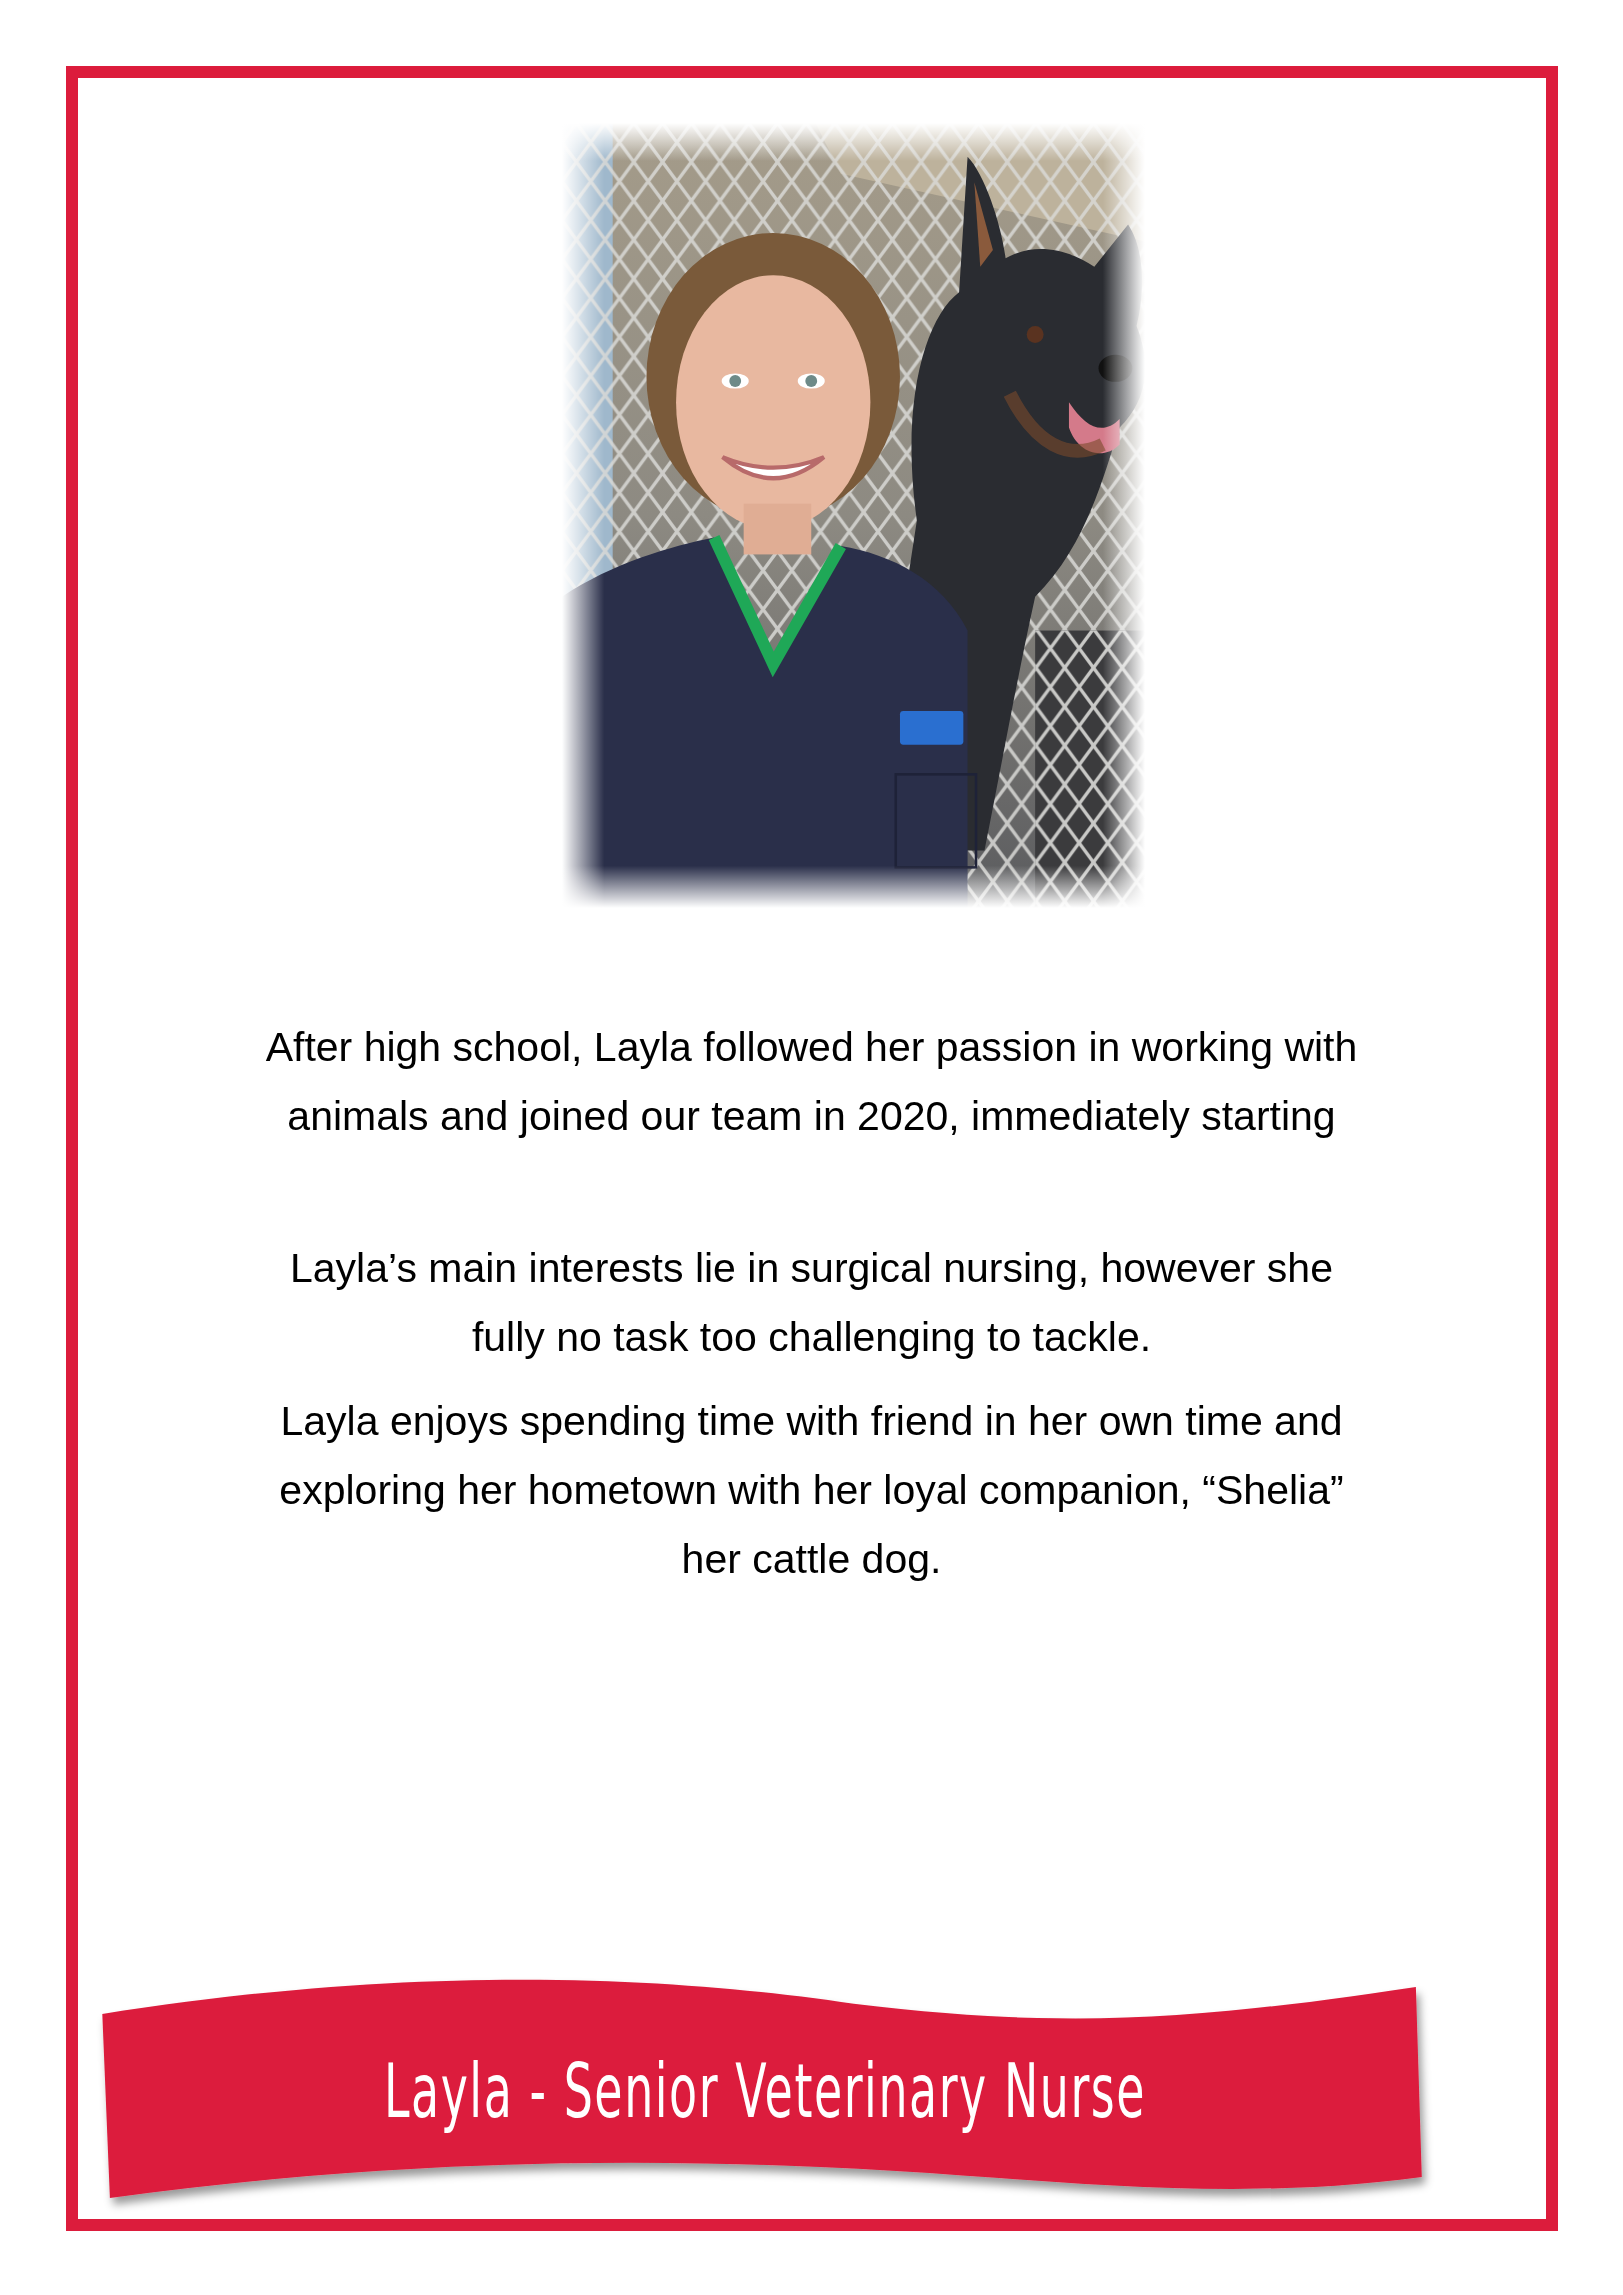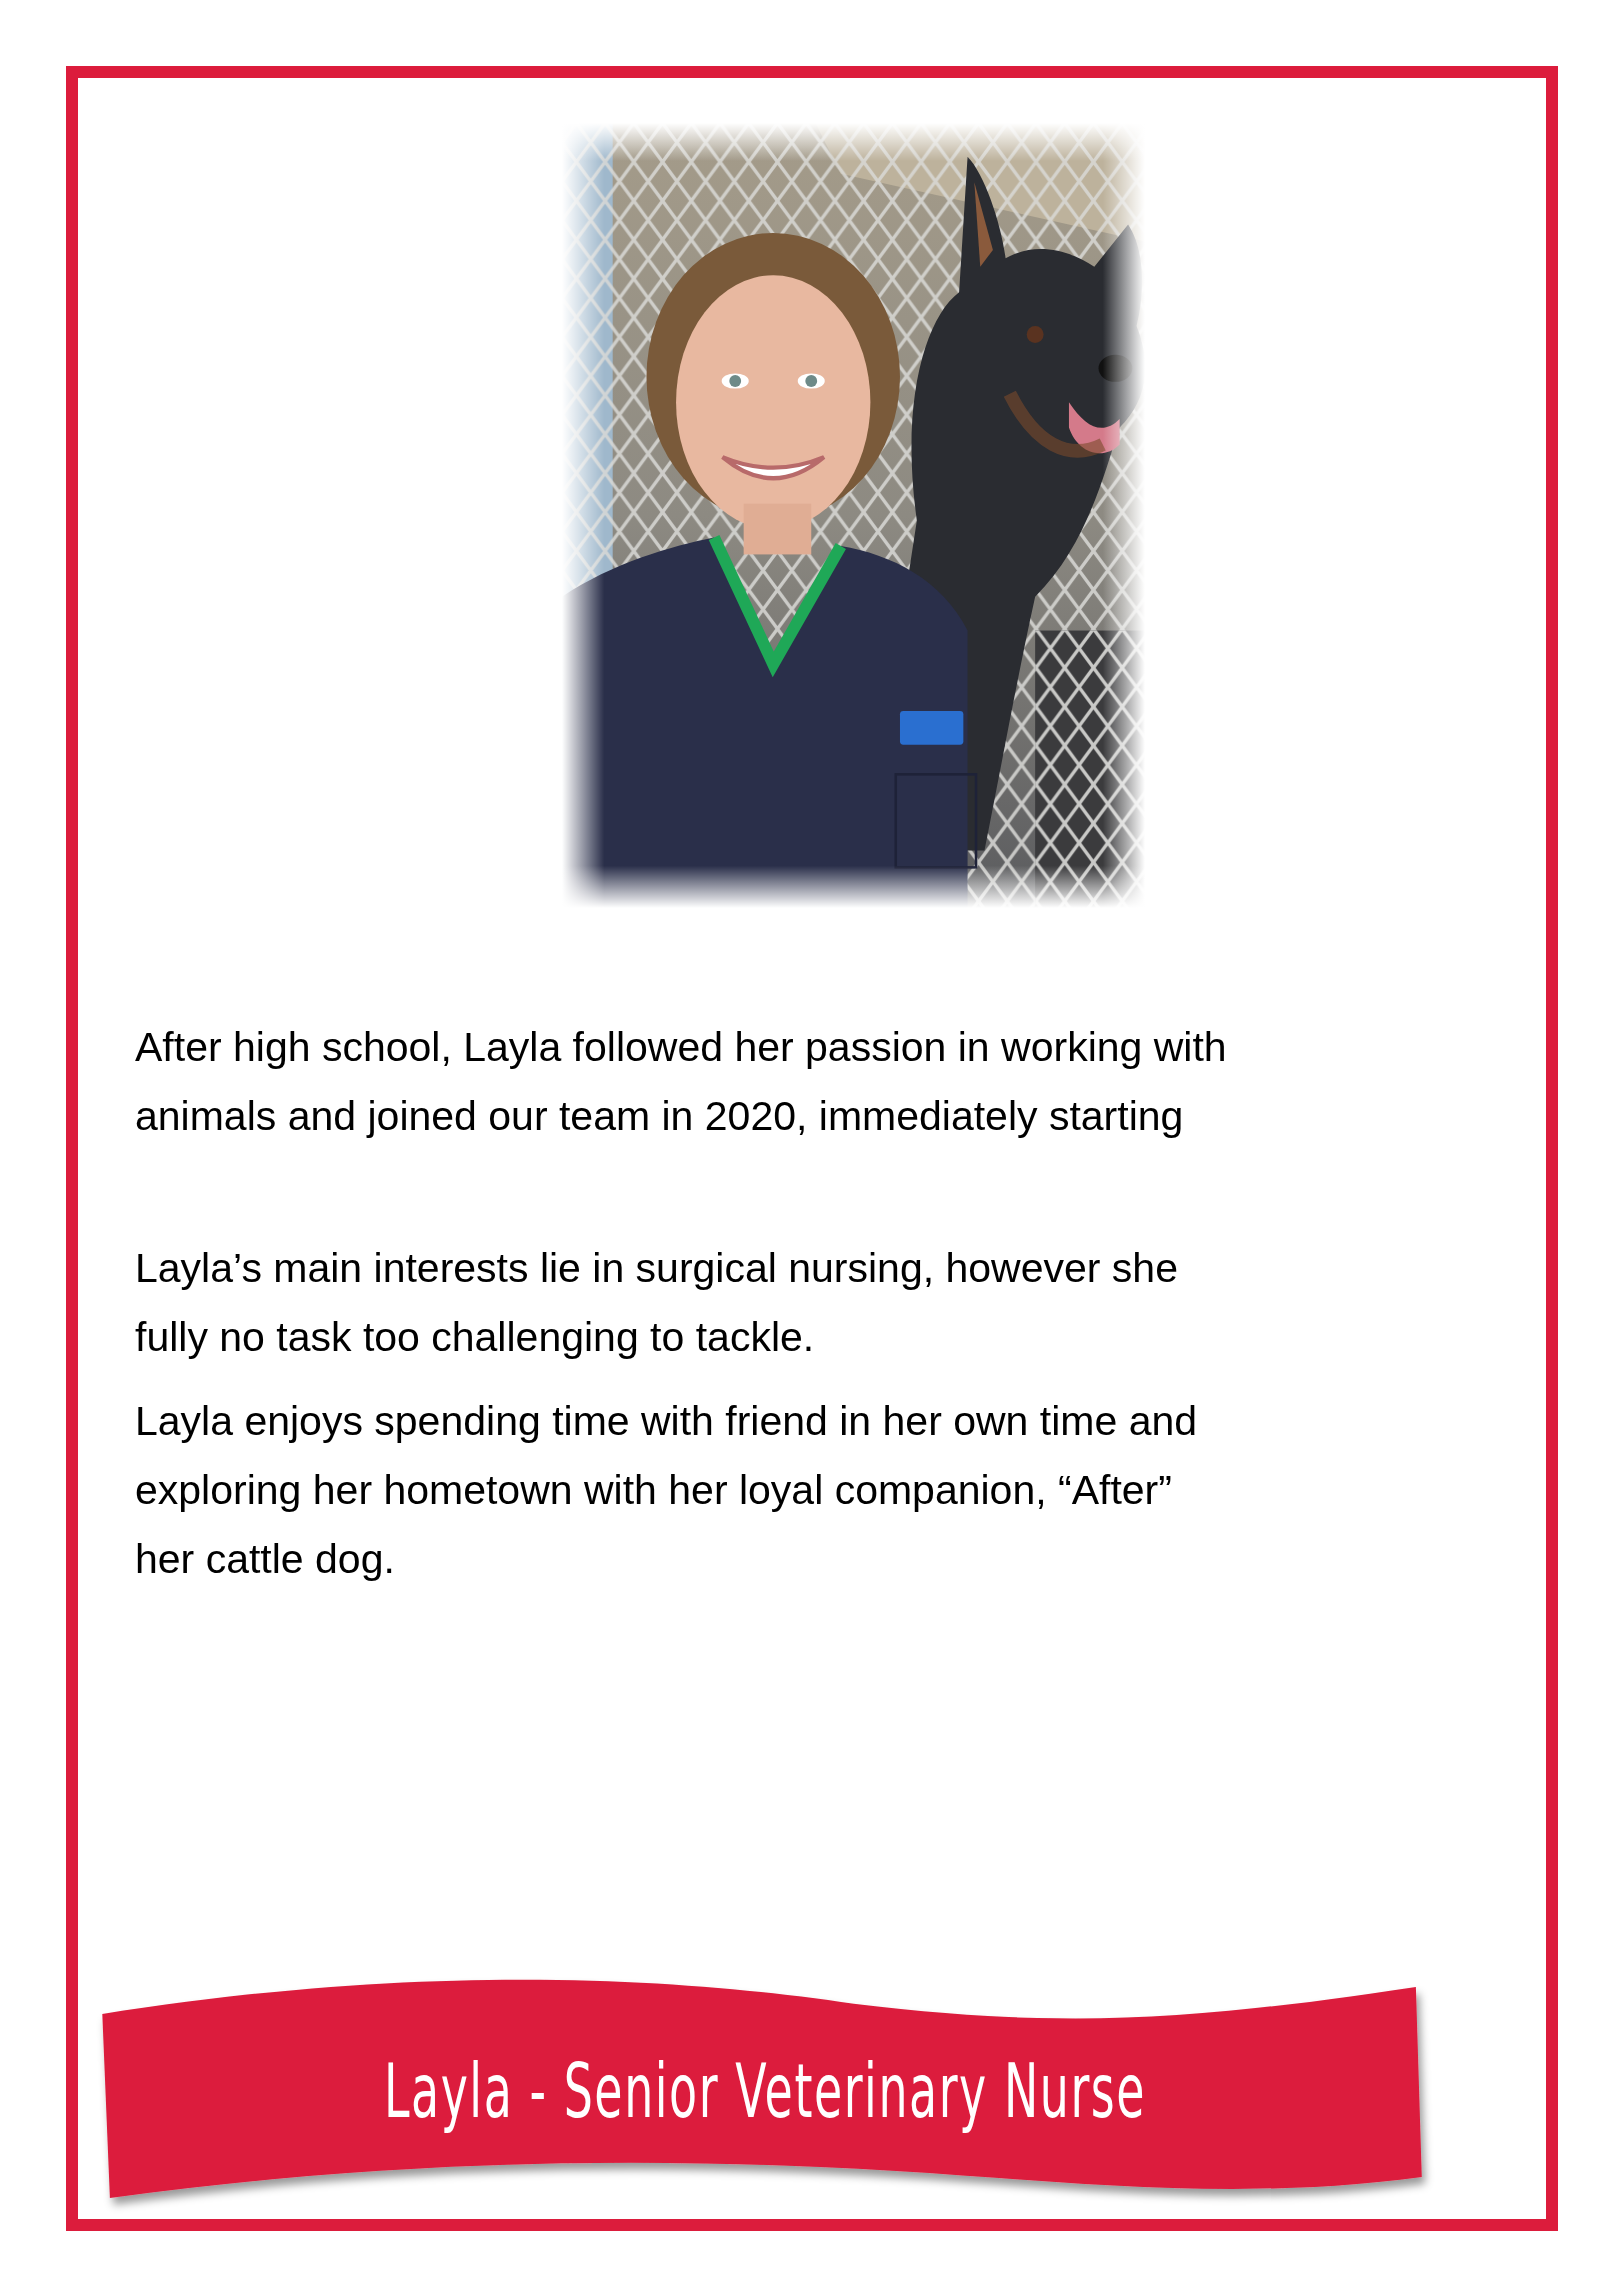--- a/index.html
+++ b/index.html
@@ -1,20 +1,20 @@
 <!DOCTYPE html>
 <html style="font-size:13.5px"><head>
 <meta charset="utf-8">
 <style>
   html, body { margin: 0; padding: 0; background: #ffffff; }
   body { width: 1623px; height: 2295px; position: relative; overflow: hidden; font-family: "Liberation Sans", "DejaVu Sans", sans-serif; }
   .frame { position: absolute; left: 66px; top: 66px; width: 1468px; height: 2141px; border: 12px solid #dc1c3c; background: #fff; }
   .photo-wrap { position: absolute; left: 562px; top: 123px; width: 583px; height: 785px; }
   .photo-wrap svg { display: block; width: 100%; height: 100%; }
-  .body-text { position: absolute; left: 135px; width: 1353px; top: 1013px; color: #000; font-family: "Liberation Sans", "DejaVu Sans", sans-serif; font-size: 41px; line-height: 69px; }
+  .body-text { position: absolute; left: 135px; width: 1353px; top: 1013px; text-align: center; color: #000; font-family: "Liberation Sans", "DejaVu Sans", sans-serif; font-size: 41px; line-height: 69px; }
   .body-text p { margin: 0 0 14.4px 0; }
   .banner { position: absolute; left: 93px; top: 1970px; width: 1344px; height: 228px; }
   .banner svg { position: absolute; left: 0; top: 0; width: 100%; height: 100%; overflow: visible; }
   .banner-title { position: absolute; left: 0; right: 0; top: 79px; text-align: center; color: #fff; font-family: "DejaVu Sans", sans-serif; font-size: 74px; line-height: 85px; transform: scaleX(0.62); letter-spacing: 2.5px; font-weight: normal; white-space: nowrap; }
 </style>
 </head>
 <body>
 
 <div class="frame"></div>
 
@@ -93,21 +93,21 @@
     <span>After high school, Layla followed her passion in working with</span><br>
     <span>animals and joined our team in 2020, immediately starting</span><br>
     <br>
   </p>
   <p>
     <span>Layla’s main interests lie in surgical nursing, however she</span><br>
     <span>fully no task too challenging to tackle.</span>
   </p>
   <p>
     <span>Layla enjoys spending time with friend in her own time and</span><br>
-    <span>exploring her hometown with her loyal companion, “After”</span><br>
+    <span>exploring her hometown with her loyal companion, “Shelia”</span><br>
     <span>her cattle dog.</span>
   </p>
 </div>
 
 <div class="banner">
   <svg viewBox="0 0 1590 270" preserveAspectRatio="none" xmlns="http://www.w3.org/2000/svg">
     <defs>
       <filter id="shadow" x="-5%" y="-10%" width="110%" height="130%">
         <feDropShadow dx="4" dy="8" stdDeviation="5" flood-color="#000" flood-opacity="0.4"></feDropShadow>
       </filter>

